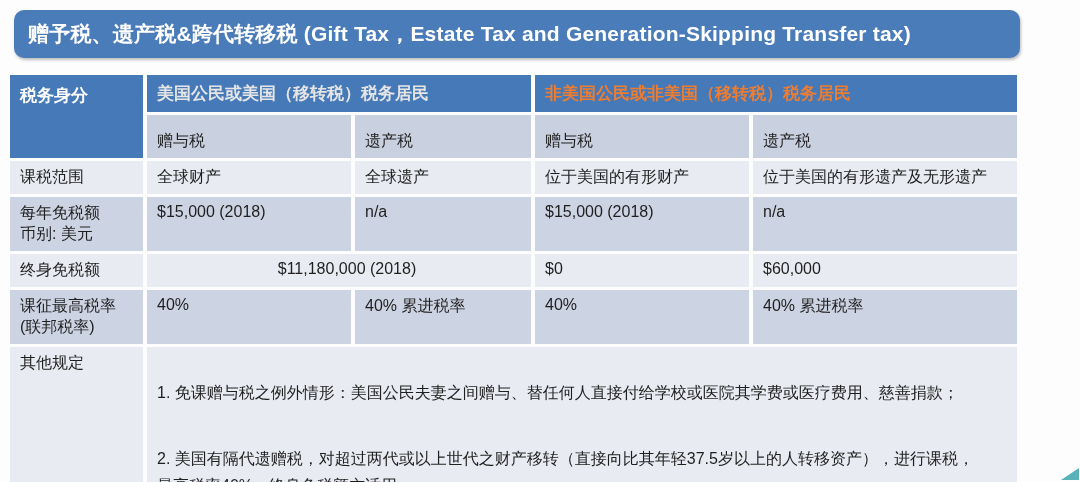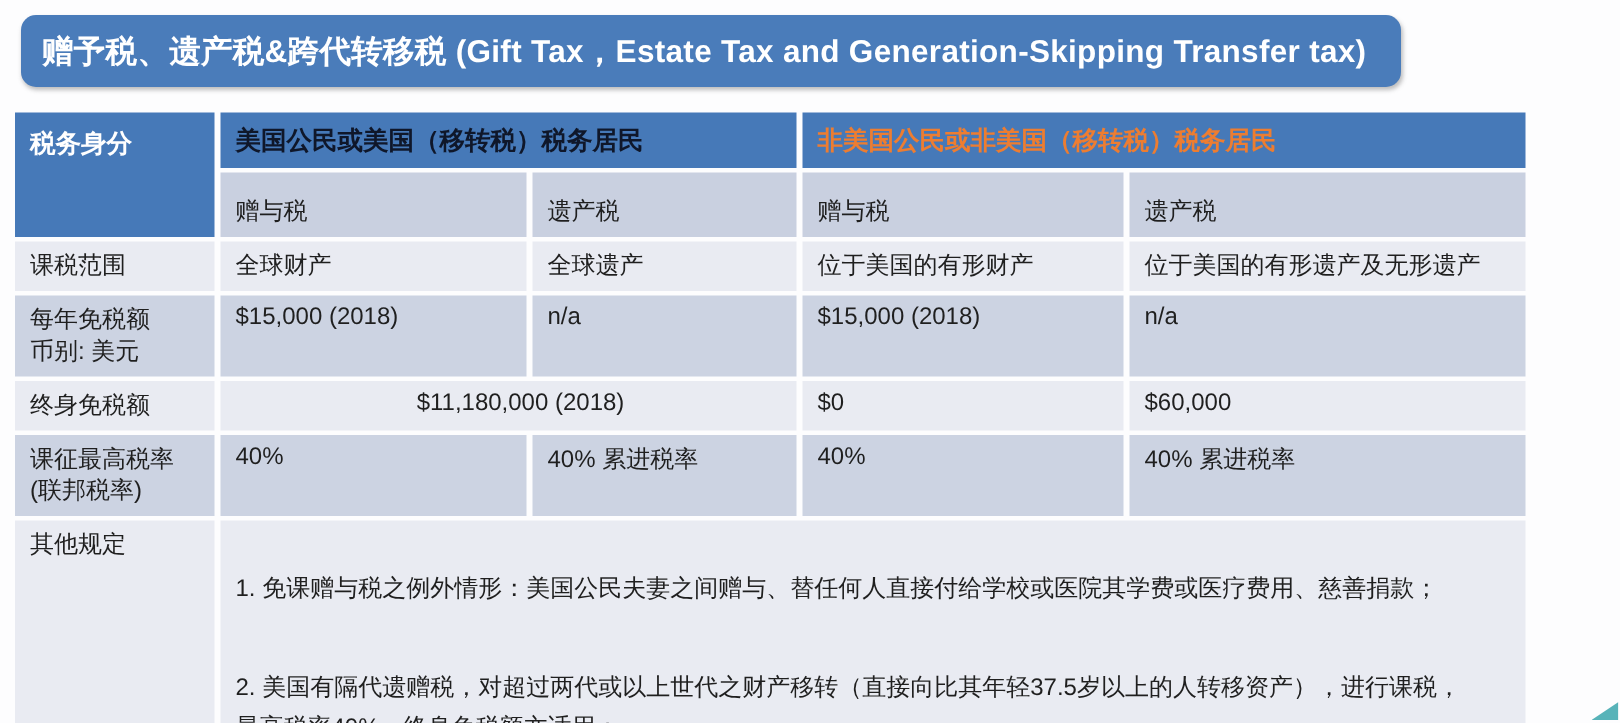--- a/index.html
+++ b/index.html
@@ -12,21 +12,21 @@
     position: relative;
     overflow: hidden;
     background: #fdfdfe;
     font-family: "Liberation Sans", sans-serif;
     color: var(--text-dark, #1f1f1f);
   }
   .title-bar {
     position: absolute;
     left: 14px;
     top: 10px;
-    width: 920px;
+    width: 1006px;
     height: 48px;
     box-sizing: border-box;
     background: var(--title-blue, #4a7cba);
     border-radius: 10px;
     display: flex;
     align-items: center;
     padding-left: 14px;
     box-shadow: 1px 2px 3px rgba(110,110,110,0.45);
   }
   .title-bar .title-text {
@@ -57,21 +57,21 @@
   }
   th.corner {
     background: var(--header-blue, #4679b8);
     color: #ffffff;
     font-weight: bold;
     font-size: 17px;
     padding-top: 9px;
   }
   th.group {
     background: var(--header-blue, #4679b8);
-    color: #0f172a;
+    color: #e5e5e5;
     font-weight: bold;
     font-size: 17px;
     height: 37px;
     vertical-align: middle;
     padding-top: 2px;
     padding-bottom: 2px;
   }
   th.group.non-us { color: var(--orange-text, #ED7D31); }
   tr.hrow2 td {
     background: var(--subheader-bg, #c9d0e0);

